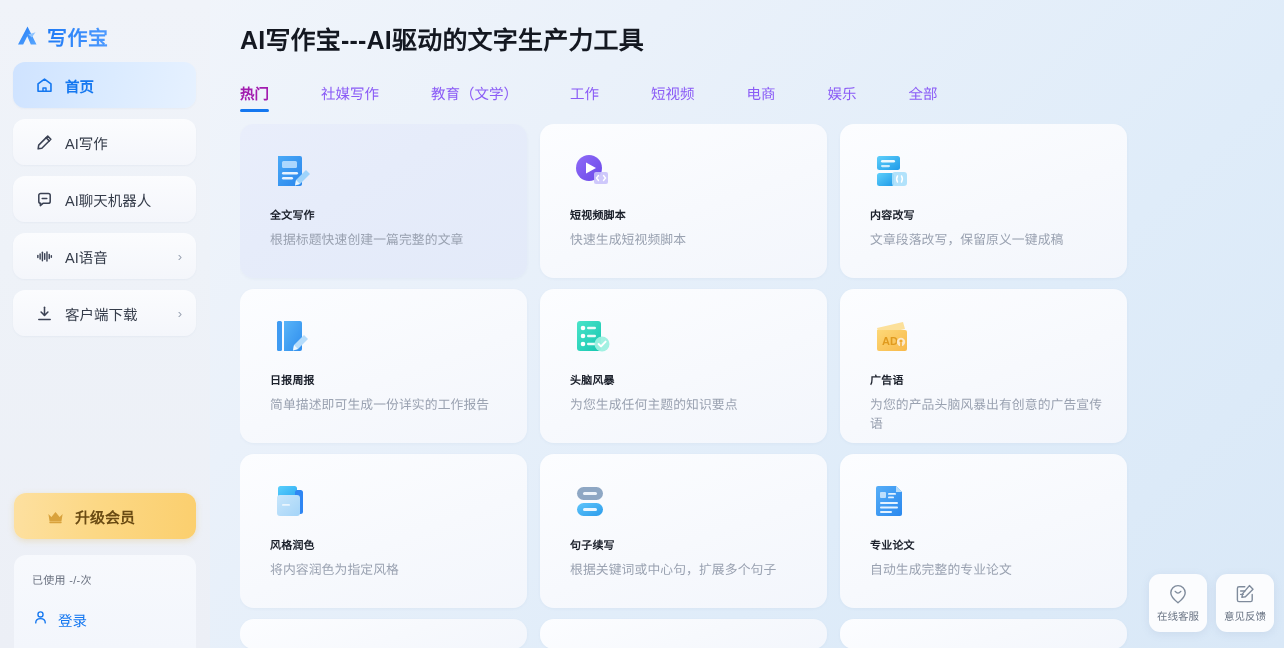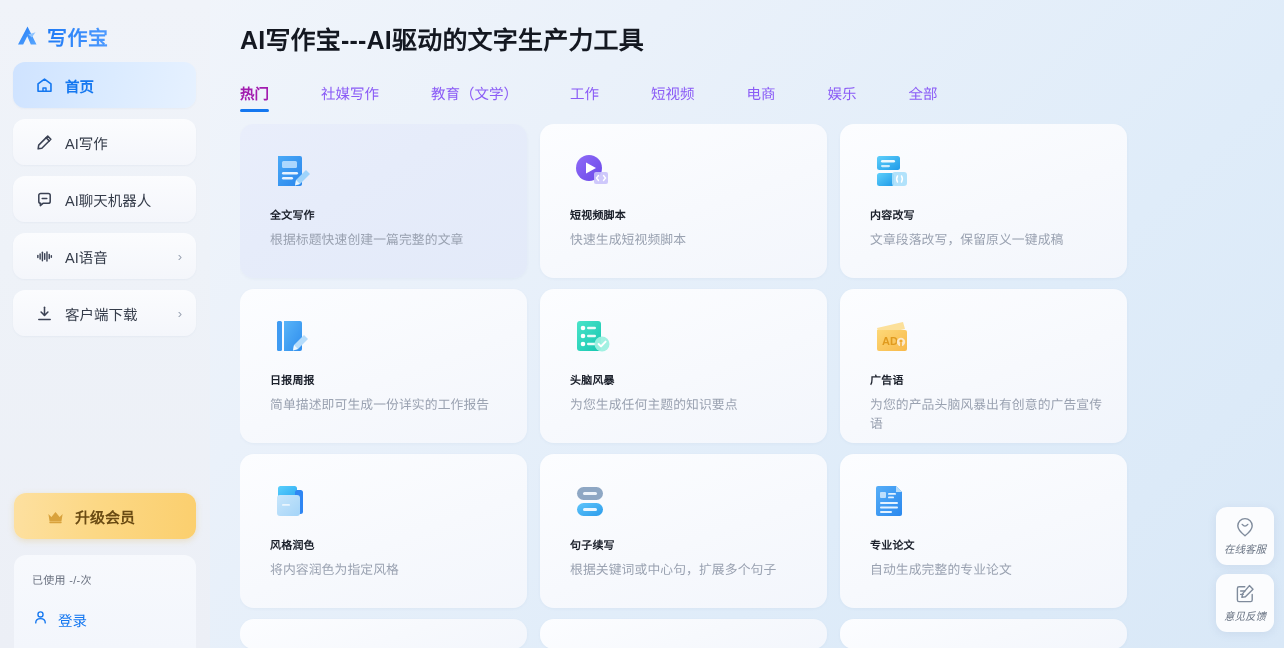--- a/index.html
+++ b/index.html
@@ -116,21 +116,21 @@
   }
   .card-icon { width: 44px; height: 44px; margin-bottom: 12px; }
   .card-title { font-size: 11px; font-weight: 700; color: #1b202b; letter-spacing: .2px; }
   .card-desc { font-size: 12.8px; color: #9aa2b1; margin-top: 7px; letter-spacing: .1px; }
 
   .card.partial { height: 30px; padding: 0; }
 
   
   .float-stack {
     position: absolute; right: 10px; bottom: 16px;
-    display: flex; flex-direction: column; gap: 9px; z-index: 20; font-style: italic;
+    display: flex; flex-direction: row; gap: 9px; z-index: 20;
   }
   .float-btn {
     width: 58px; height: 58px; border-radius: 11px;
     background: #fbfcfe;
     box-shadow: 0 2px 8px rgba(110,135,175,.14);
     display: flex; flex-direction: column; align-items: center; justify-content: center;
     gap: 3px; cursor: pointer;
   }
   .float-btn .fb-icon { width: 22px; height: 22px; }
   .float-btn .fb-label { font-size: 10.5px; color: #6b7585; white-space: nowrap; }

